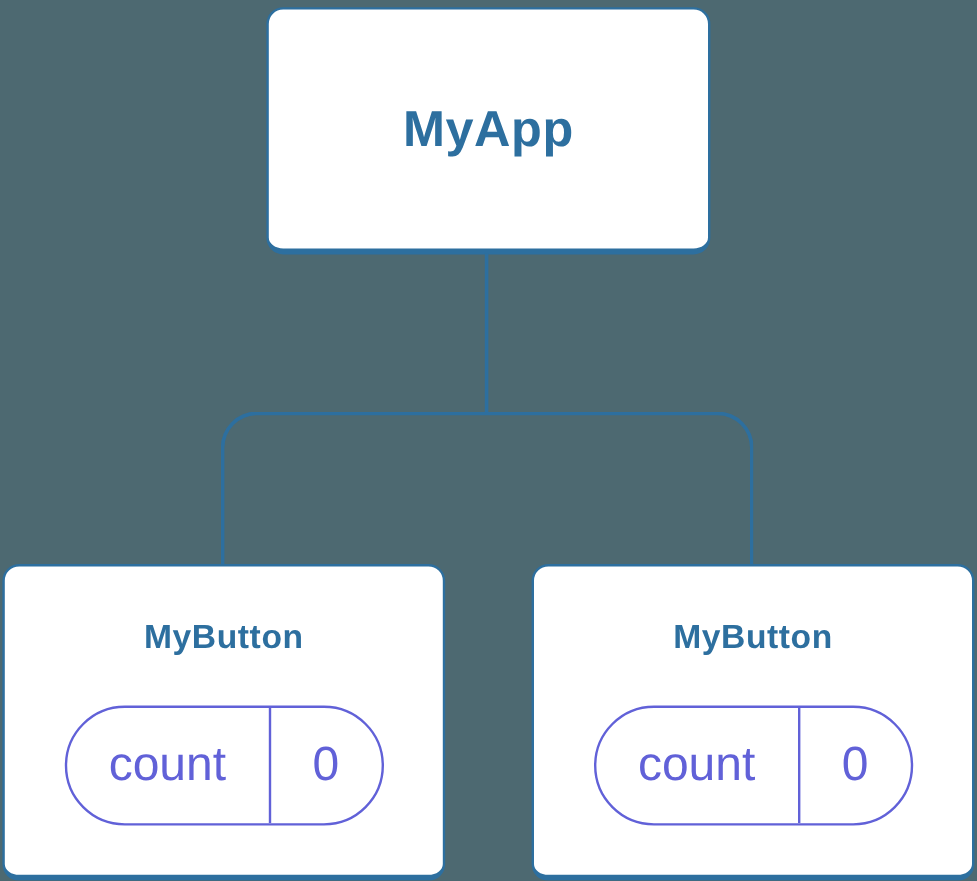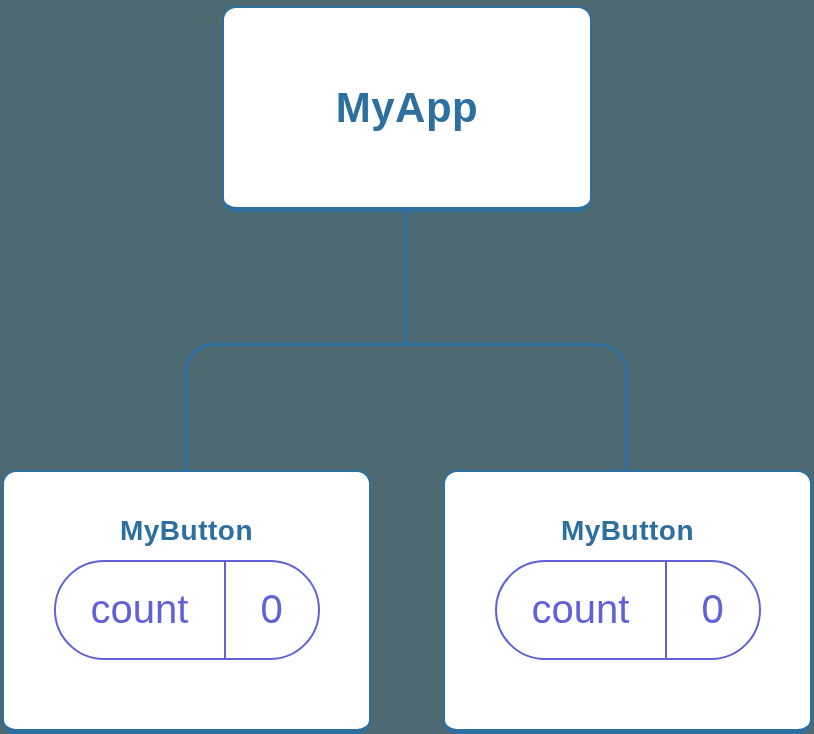--- a/index.html
+++ b/index.html
@@ -70,21 +70,21 @@
     left:184px; top:343px;
     width:444px; height:127px;
     box-sizing:border-box;
     border:0 solid var(--stroke);
     border-top-width:3px;
     border-left-width:3px;
     border-right-width:3px;
     border-radius:30px 30px 0 0;
   }
   .state-pill{
-    margin-top:12px;
+    margin-top:40px;
     width:266px; height:100px;
     box-sizing:border-box;
     border:2px solid var(--state);
     border-radius:60px;
     display:flex;
     align-items:stretch;
     background:var(--card-bg);
     overflow:hidden;
   }
   .pill-key{

